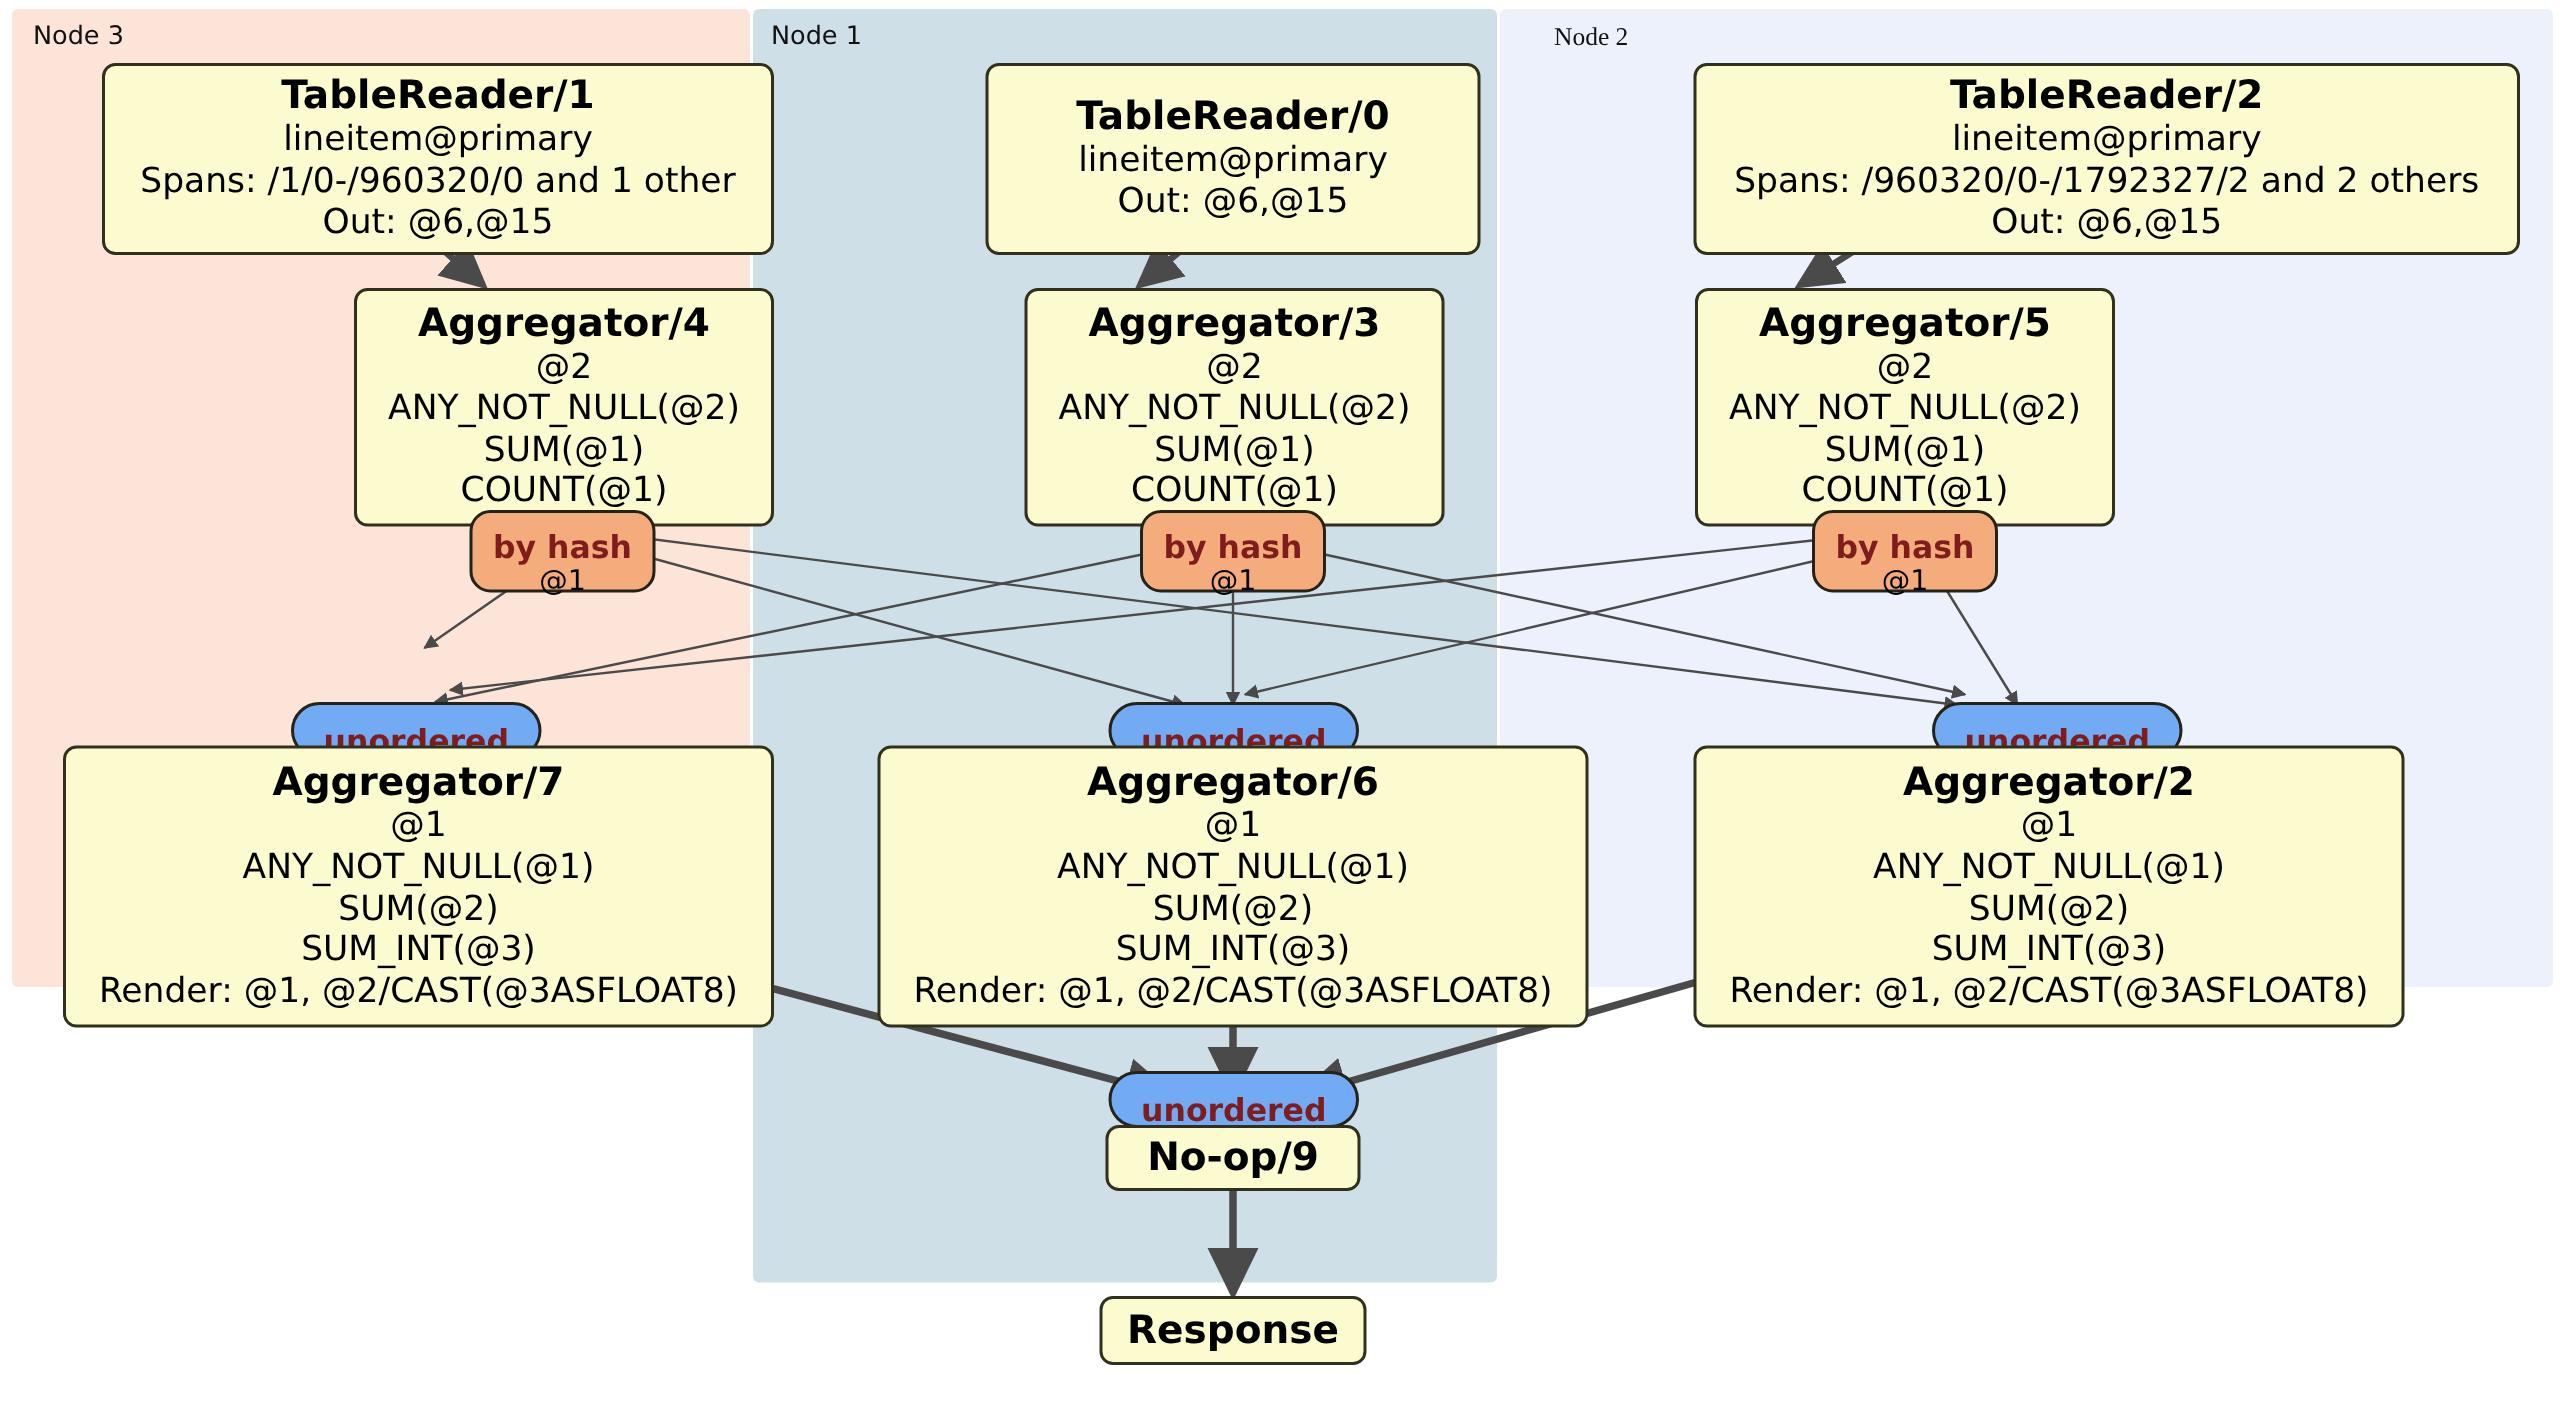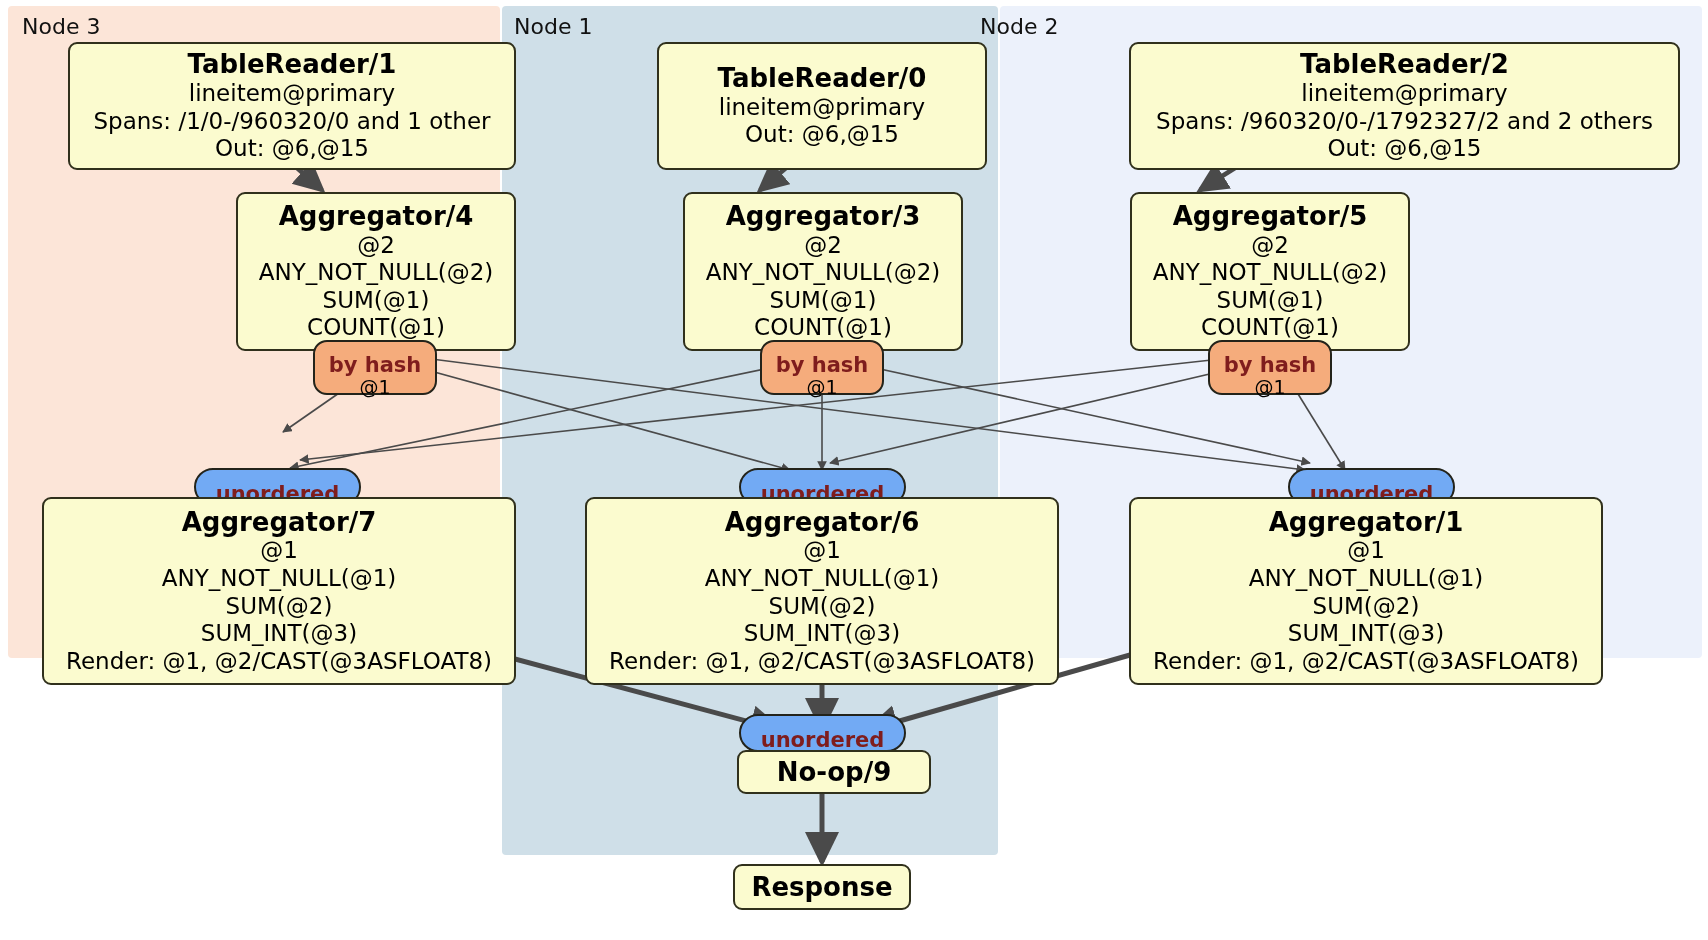--- a/index.html
+++ b/index.html
@@ -2,21 +2,21 @@
 <html><head>
 <meta charset="utf-8">
 <style>
   html,body{margin:0;padding:0;background:#ffffff;}
   body{width:1708px;height:940px;position:relative;overflow:hidden;
        font-family:"DejaVu Sans","Liberation Sans",sans-serif;}
 
   #stage{position:absolute;left:0;top:0;width:1708px;height:940px;}
 
   .node-panel{position:absolute;border-radius:4px;}
-  .node-label{position:absolute;font-size:22px;color:#111;line-height:1;}
+  .node-label{position:absolute;font-size:17px;color:#111;line-height:1;}
 
   .box{position:absolute;background:#fbfbcf;border:2px solid #30301c;
        border-radius:9px;box-sizing:border-box;text-align:center;
        display:flex;flex-direction:column;justify-content:center;
        align-items:center;padding:6px 10px;}
   .box .ttl{font-weight:bold;font-size:26px;color:#000;line-height:1.18;white-space:nowrap;}
   .box .ln{font-size:23px;color:#000;line-height:1.20;white-space:nowrap;}
 
   .pill{position:absolute;border:2px solid #23231a;border-radius:999px;
         box-sizing:border-box;display:flex;flex-direction:column;
@@ -33,21 +33,21 @@
 <body>
 
 <div id="stage">
 
   <div class="node-panel" style="left:8px;top:6px;width:492px;height:652px;background:#fce5d8;"></div>
   <div class="node-panel" style="left:502px;top:6px;width:496px;height:849px;background:#cfdfe8;"></div>
   <div class="node-panel" style="left:1000px;top:6px;width:702px;height:652px;background:#ecf1fb;"></div>
 
   <div class="node-label" style="left:22px;top:16px;">Node 3</div>
   <div class="node-label" style="left:514px;top:16px;">Node 1</div>
-  <div class="node-label" style="left:980px;top:16px;">Node 2</div>
+  <div class="node-label" style="left:1036px;top:16px;font-family:Liberation Serif, serif;">Node 2</div>
 
   <svg class="edges" viewBox="0 0 1708 940">
     <defs>
       <marker id="ar" markerWidth="7" markerHeight="7" refX="5.4" refY="3" orient="auto">
         <path d="M0,0 L6,3 L0,6 z" fill="#4a4a4a"></path>
       </marker>
       <marker id="arT" markerWidth="8" markerHeight="8" refX="6" refY="3.4" orient="auto">
         <path d="M0,0 L7,3.4 L0,6.8 z" fill="#4a4a4a"></path>
       </marker>
     </defs>
@@ -154,33 +154,33 @@
   <div class="box" style="left:585px;top:497px;width:474px;height:188px;text-align:right;">
     <div class="ttl">Aggregator/6</div>
     <div class="ln">@1</div>
     <div class="ln">ANY_NOT_NULL(@1)</div>
     <div class="ln">SUM(@2)</div>
     <div class="ln">SUM_INT(@3)</div>
     <div class="ln">Render: @1, @2/CAST(@3ASFLOAT8)</div>
   </div>
 
   <div class="box" style="left:1129px;top:497px;width:474px;height:188px;">
-    <div class="ttl">Aggregator/1</div>
+    <div class="ttl">Aggregator/2</div>
     <div class="ln">@1</div>
     <div class="ln">ANY_NOT_NULL(@1)</div>
     <div class="ln">SUM(@2)</div>
     <div class="ln">SUM_INT(@3)</div>
     <div class="ln">Render: @1, @2/CAST(@3ASFLOAT8)</div>
   </div>
 
   <div class="pill unord" style="left:739px;top:714px;width:167px;height:38px;">
     <div class="pt">unordered</div>
   </div>
 
-  <div class="box" style="left:737px;top:750px;width:194px;height:44px;">
+  <div class="box" style="left:737px;top:750px;width:170px;height:44px;">
     <div class="ttl">No-op/9</div>
   </div>
 
   <div class="box" style="left:733px;top:864px;width:178px;height:46px;">
     <div class="ttl">Response</div>
   </div>
 
 </div>
 
 </body></html>

